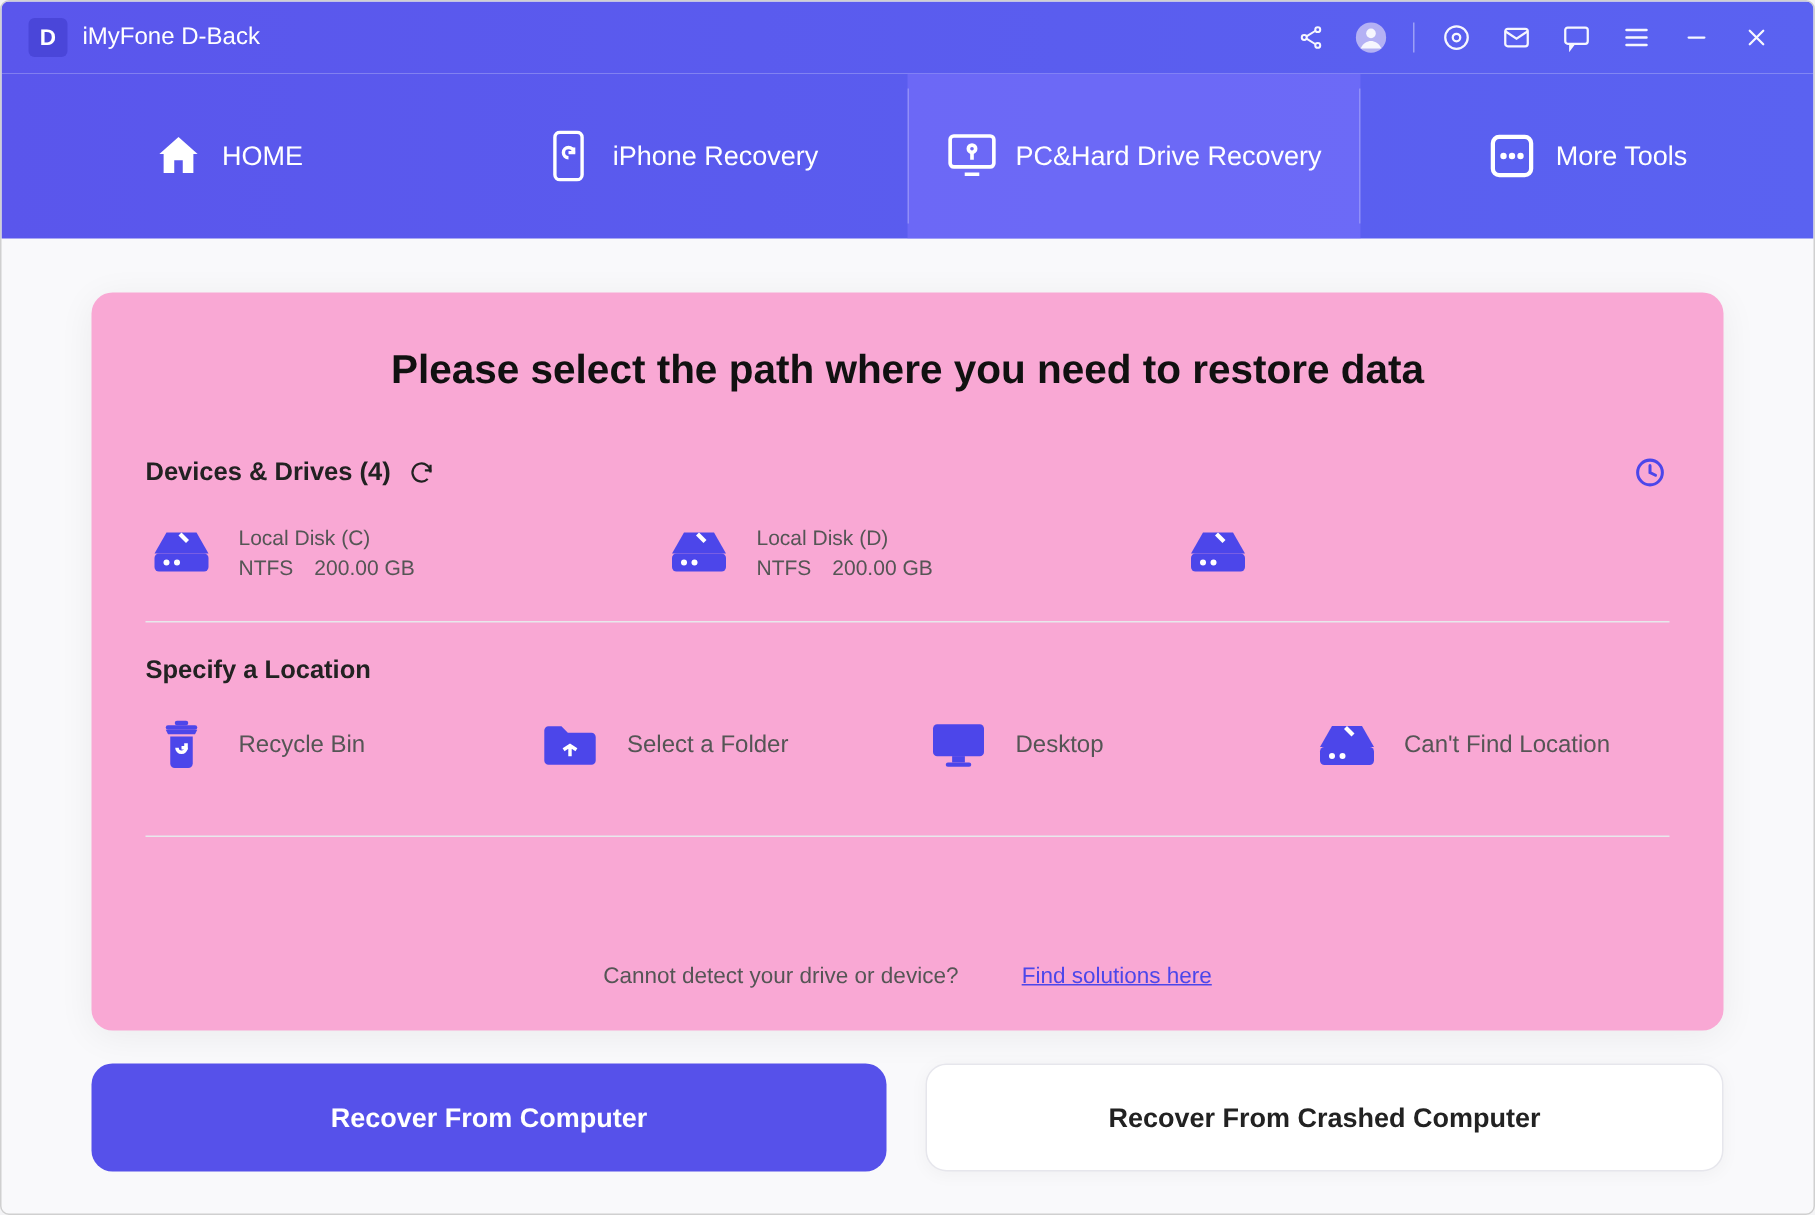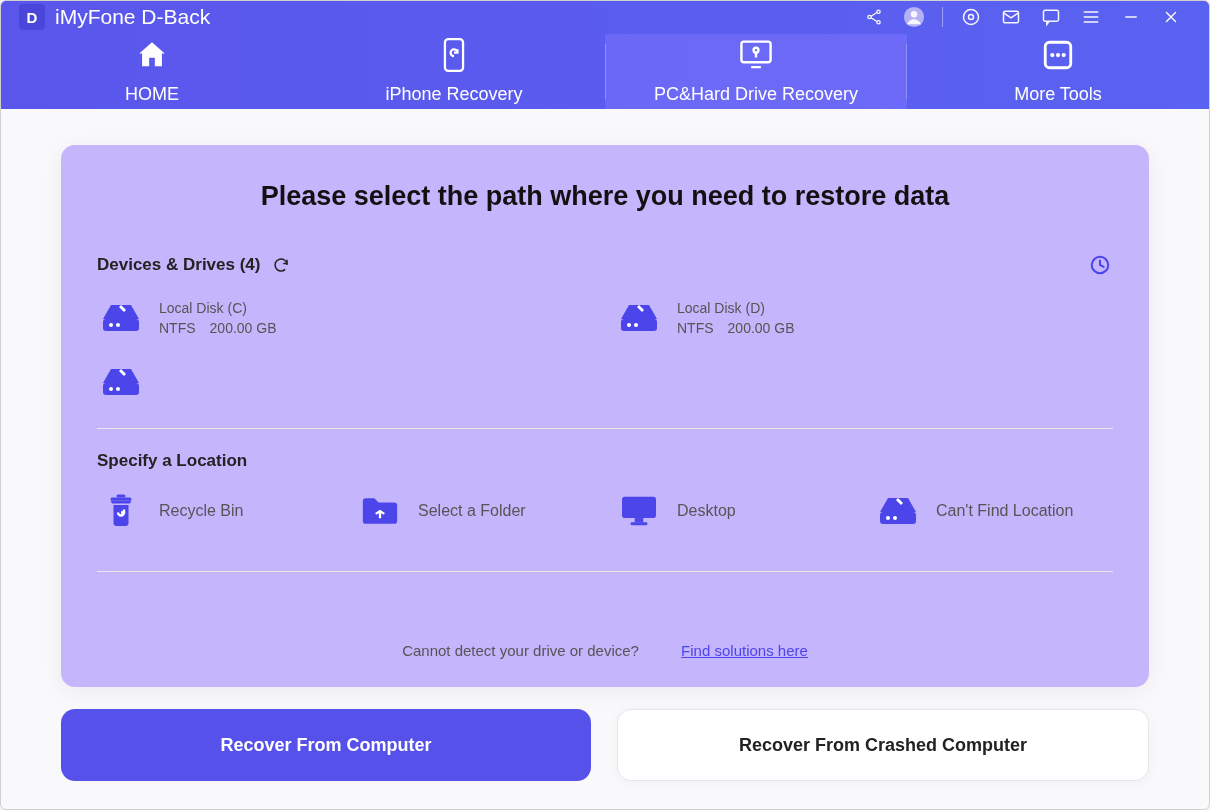--- a/index.html
+++ b/index.html
@@ -29,21 +29,21 @@
     color: #fff;
   }
   .title-bar .logo-box {
     width: 26px; height: 26px;
     background: #4a46d9;
     border-radius: 4px;
     display: flex; align-items: center; justify-content: center;
     font-weight: 700; font-size: 15px;
     margin-right: 10px;
   }
-  .title-bar .app-title { font-size: 21px; font-weight: 500; }
+  .title-bar .app-title { font-size: 16px; font-weight: 500; }
   .title-bar .spacer { flex: 1; }
   .title-bar .tb-icon {
     width: 30px; height: 30px;
     display: flex; align-items: center; justify-content: center;
     margin: 0 5px;
     color: #fff;
     opacity: .95;
     cursor: pointer;
   }
   .title-bar .sep {
@@ -53,21 +53,20 @@
   .tabs {
     height: 110px;
     background: linear-gradient(90deg, #5a56ec 0%, #5a62f1 100%);
     display: flex;
     align-items: stretch;
     color: #fff;
   }
   .tab {
     flex: 1;
     display: flex;
-    flex-direction: column;
     align-items: center;
     justify-content: center;
     gap: 12px;
     font-size: 18px;
     font-weight: 400;
     cursor: pointer;
     position: relative;
   }
   .tab.active {
     background: rgba(130,120,255,.45);
@@ -84,21 +83,21 @@
     width: 34px; height: 34px;
     display:flex; align-items:center; justify-content:center;
   }
   .content {
     flex: 1;
     padding: 36px 60px 28px;
     display: flex;
     flex-direction: column;
   }
   .card {
-    background: #c4b5fd;
+    background: #f9a8d4;
     border-radius: 14px;
     box-shadow: 0 4px 24px rgba(0,0,0,.06);
     padding: 36px 36px 28px;
     flex: 1;
     display:flex; flex-direction:column;
   }
   .heading {
     text-align: center;
     font-size: 27px;
     font-weight: 800;
@@ -121,21 +120,21 @@
     cursor:pointer;
   }
   .section-head .spacer { flex:1; }
   .section-head .history {
     width: 26px; height: 26px;
     display:flex; align-items:center; justify-content:center;
     cursor:pointer;
   }
   .grid {
     display: grid;
-    grid-template-columns: repeat(2, 1fr);
+    grid-template-columns: repeat(3, 1fr);
     gap: 20px 20px;
     border-bottom: 1px solid #e8e8ec;
     padding-bottom: 24px;
     margin-bottom: 22px;
   }
   .drive, .loc {
     display: flex;
     align-items: center;
     gap: 16px;
     cursor: pointer;

